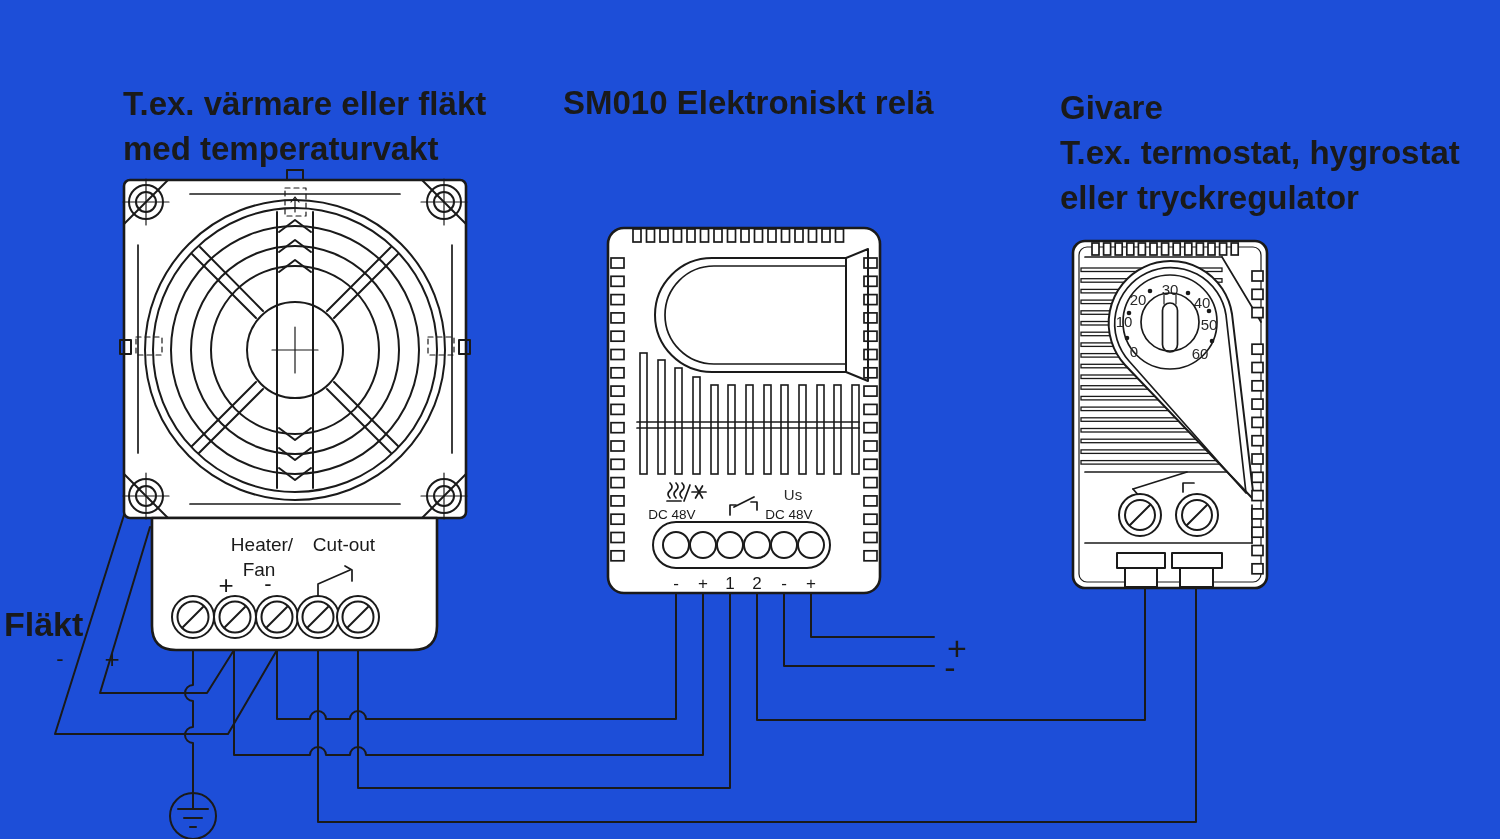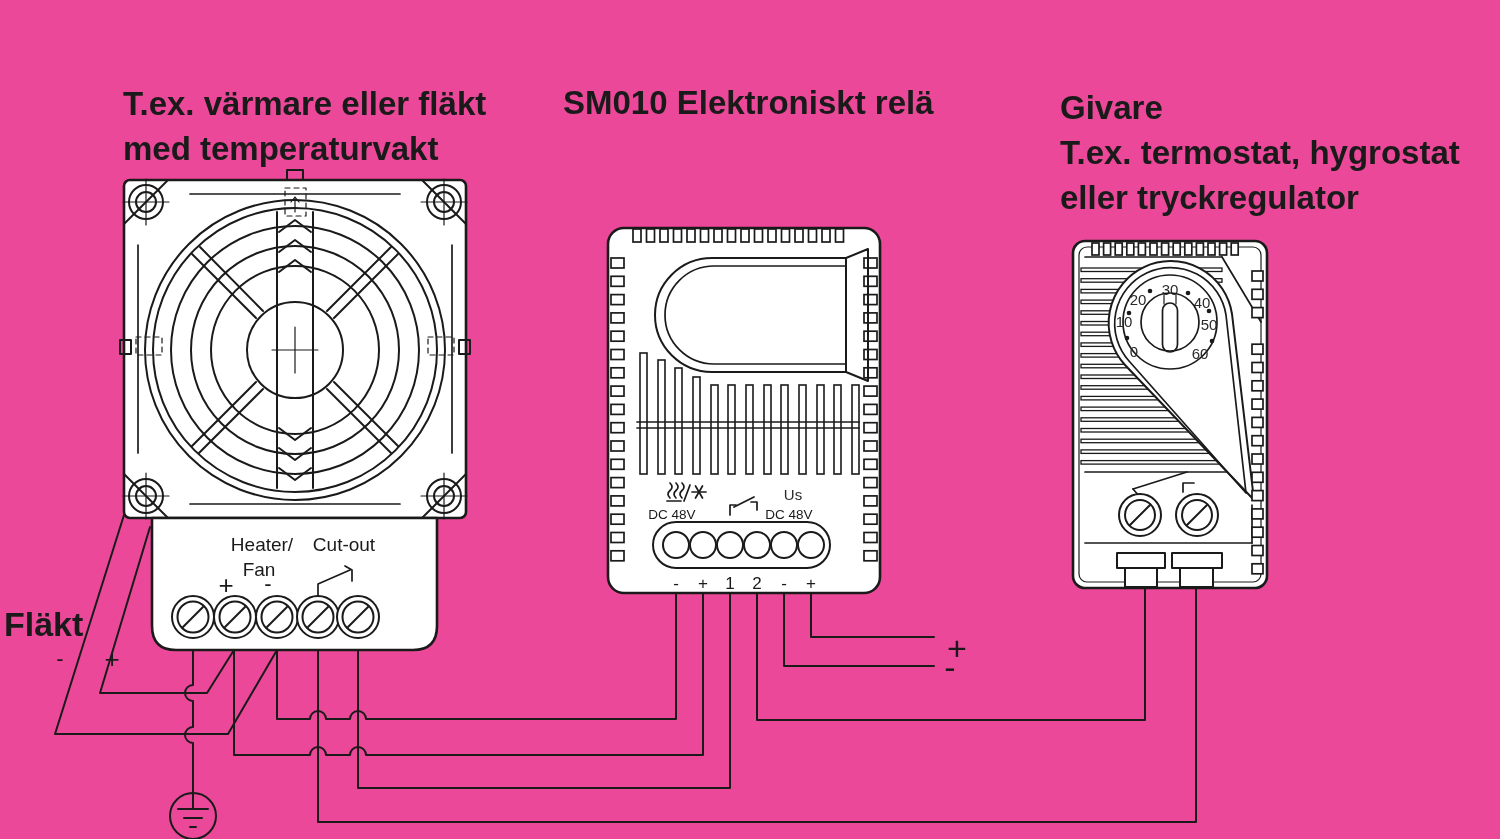--- a/index.html
+++ b/index.html
@@ -1,16 +1,16 @@
 <!DOCTYPE html>
 <html><head>
 <meta charset="utf-8">
 <style>
   html,body{margin:0;padding:0;background:#fff;}
-  .stage{position:relative;width:1500px;height:839px;background:#ec4899;overflow:hidden;}
+  .stage{position:relative;width:1500px;height:839px;background:#1d4ed8;overflow:hidden;}
   svg{display:block;}
   .ln{fill:none;stroke:#1a1a1a;stroke-width:2;stroke-linecap:round;stroke-linejoin:round}
   .ln1{fill:none;stroke:#1a1a1a;stroke-width:1.2;stroke-linecap:round;stroke-linejoin:round}
   .ln15{fill:none;stroke:#1a1a1a;stroke-width:1.7;stroke-linecap:round;stroke-linejoin:round}
   .fw{fill:#fff;stroke:#1a1a1a;stroke-width:2;stroke-linejoin:round}
   .fw25{fill:#fff;stroke:#1a1a1a;stroke-width:2.6;stroke-linejoin:round}
   .dash{stroke-dasharray:5 4}
   .blk{fill:#1a1a1a;stroke:none}
   text{font-family:"Liberation Sans","DejaVu Sans",sans-serif;fill:#1a1a1a}
   .title{font-size:33px;font-weight:bold}

